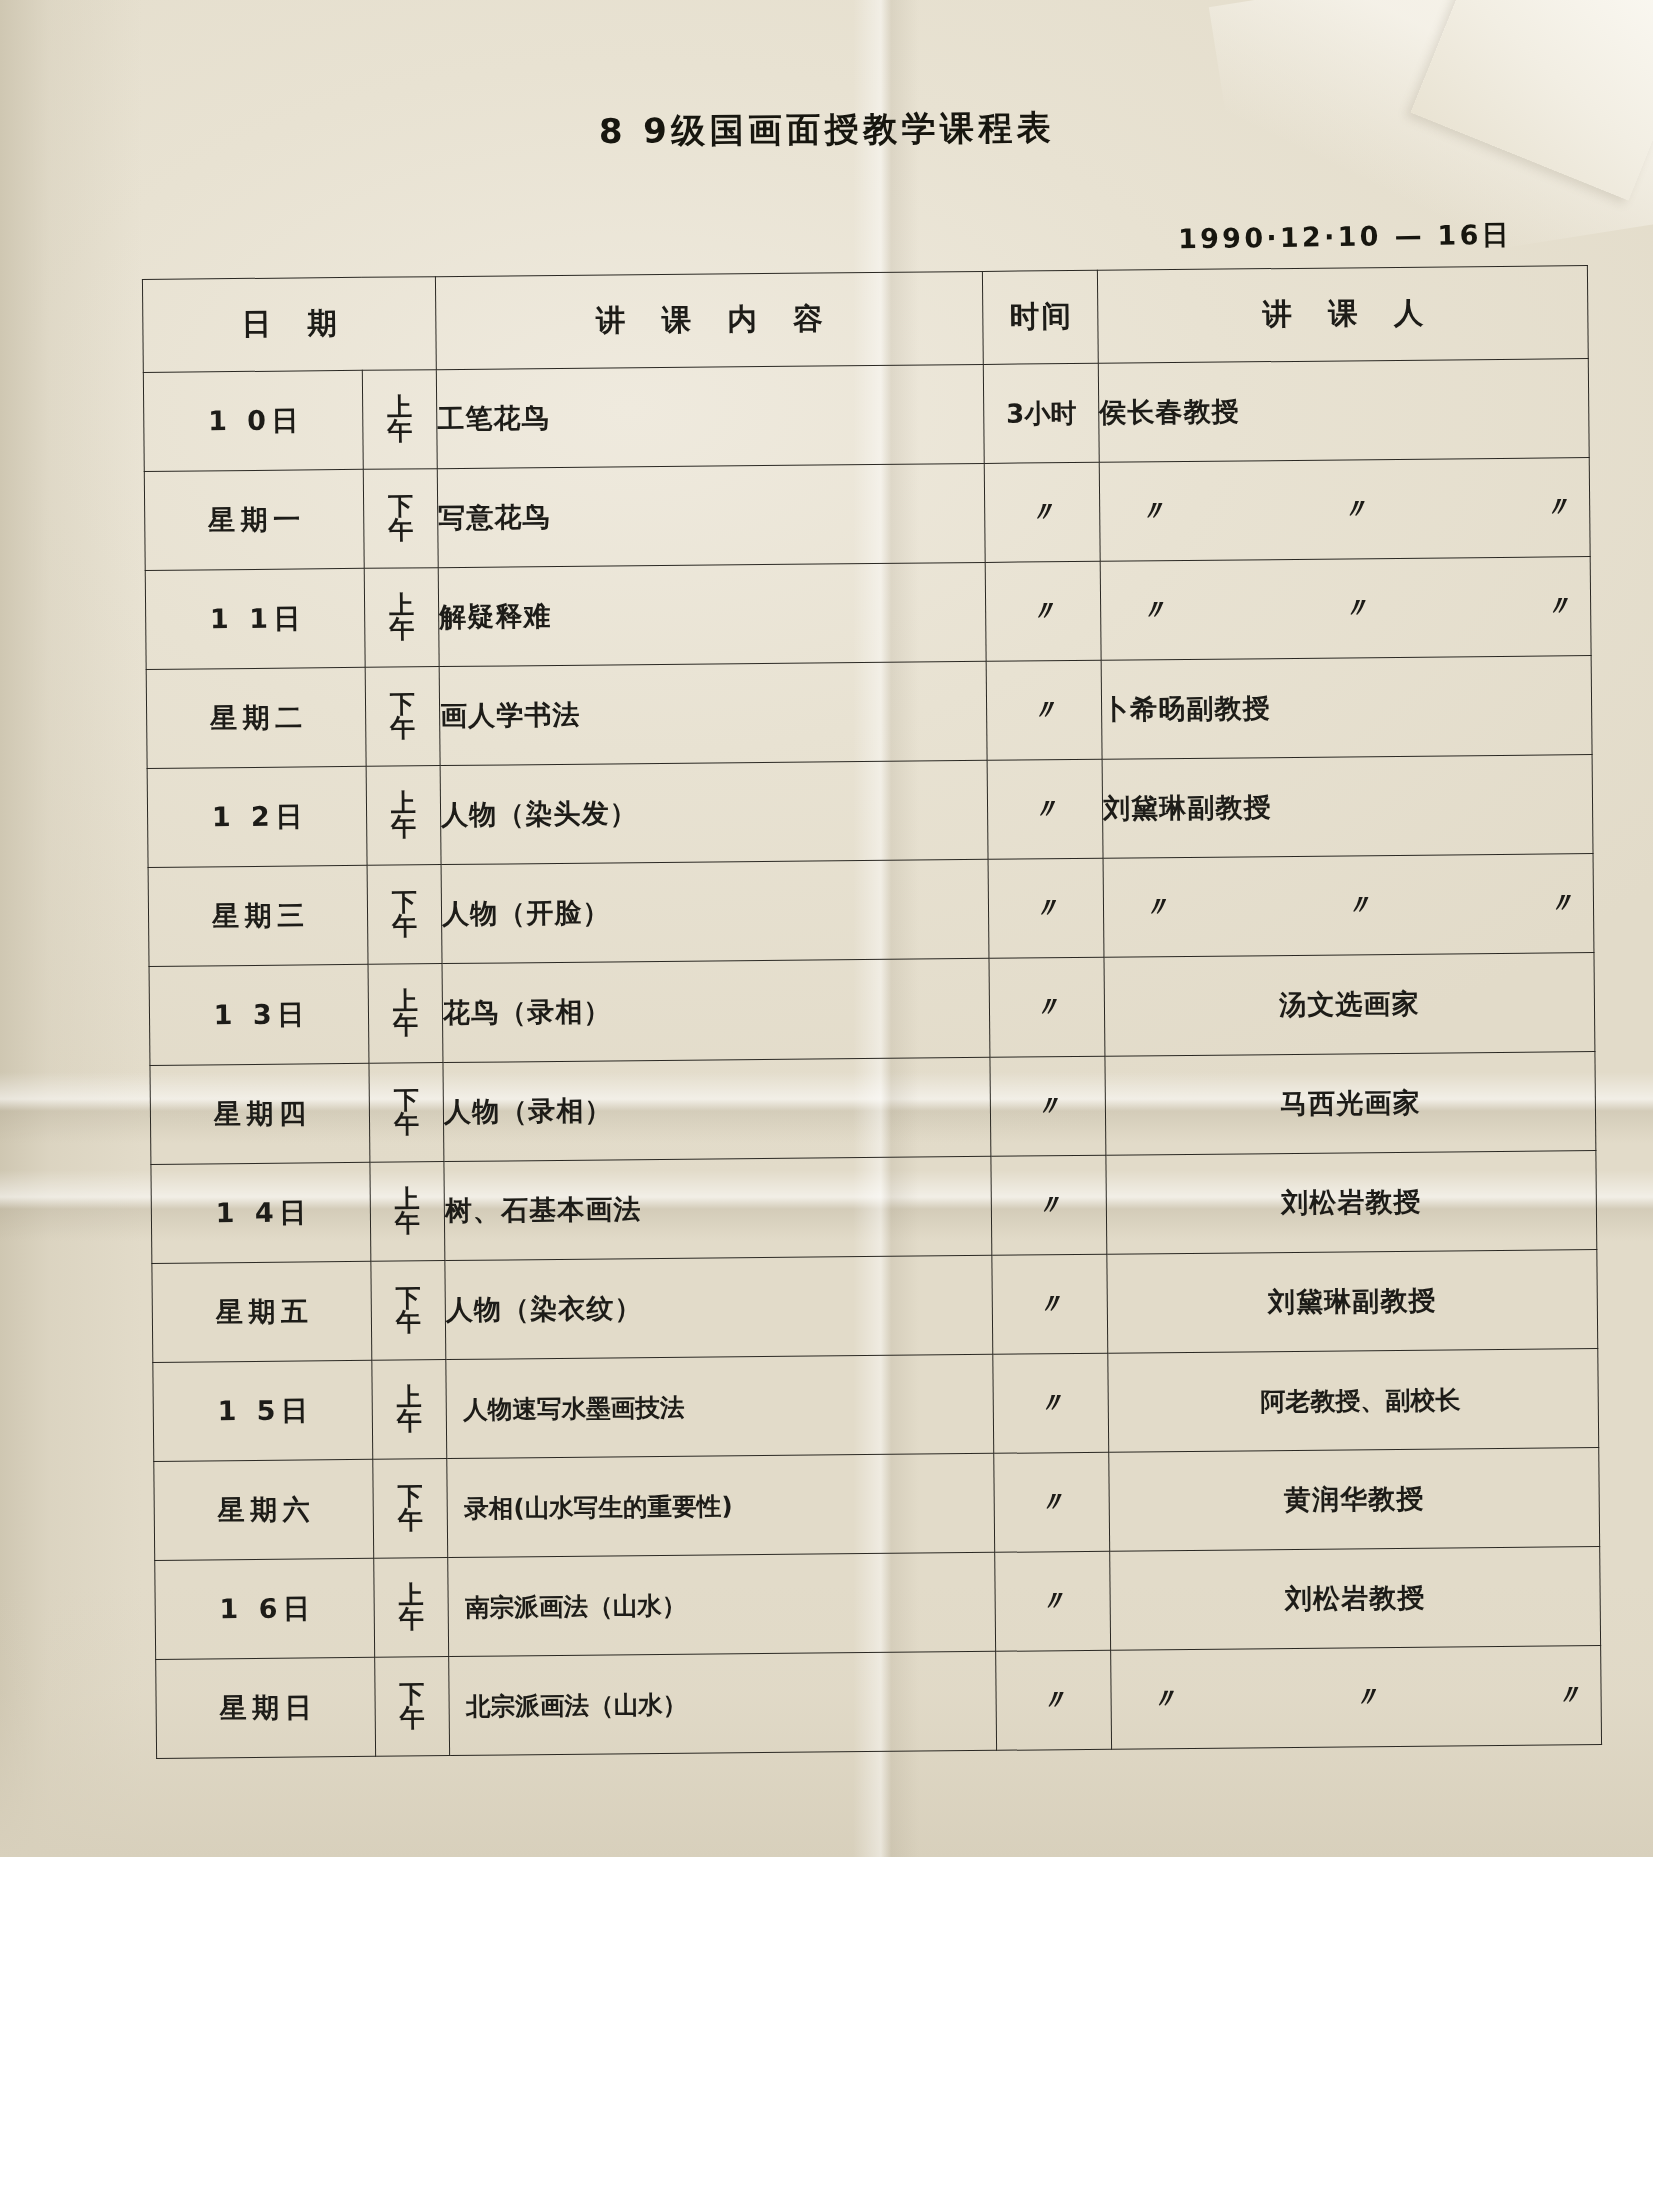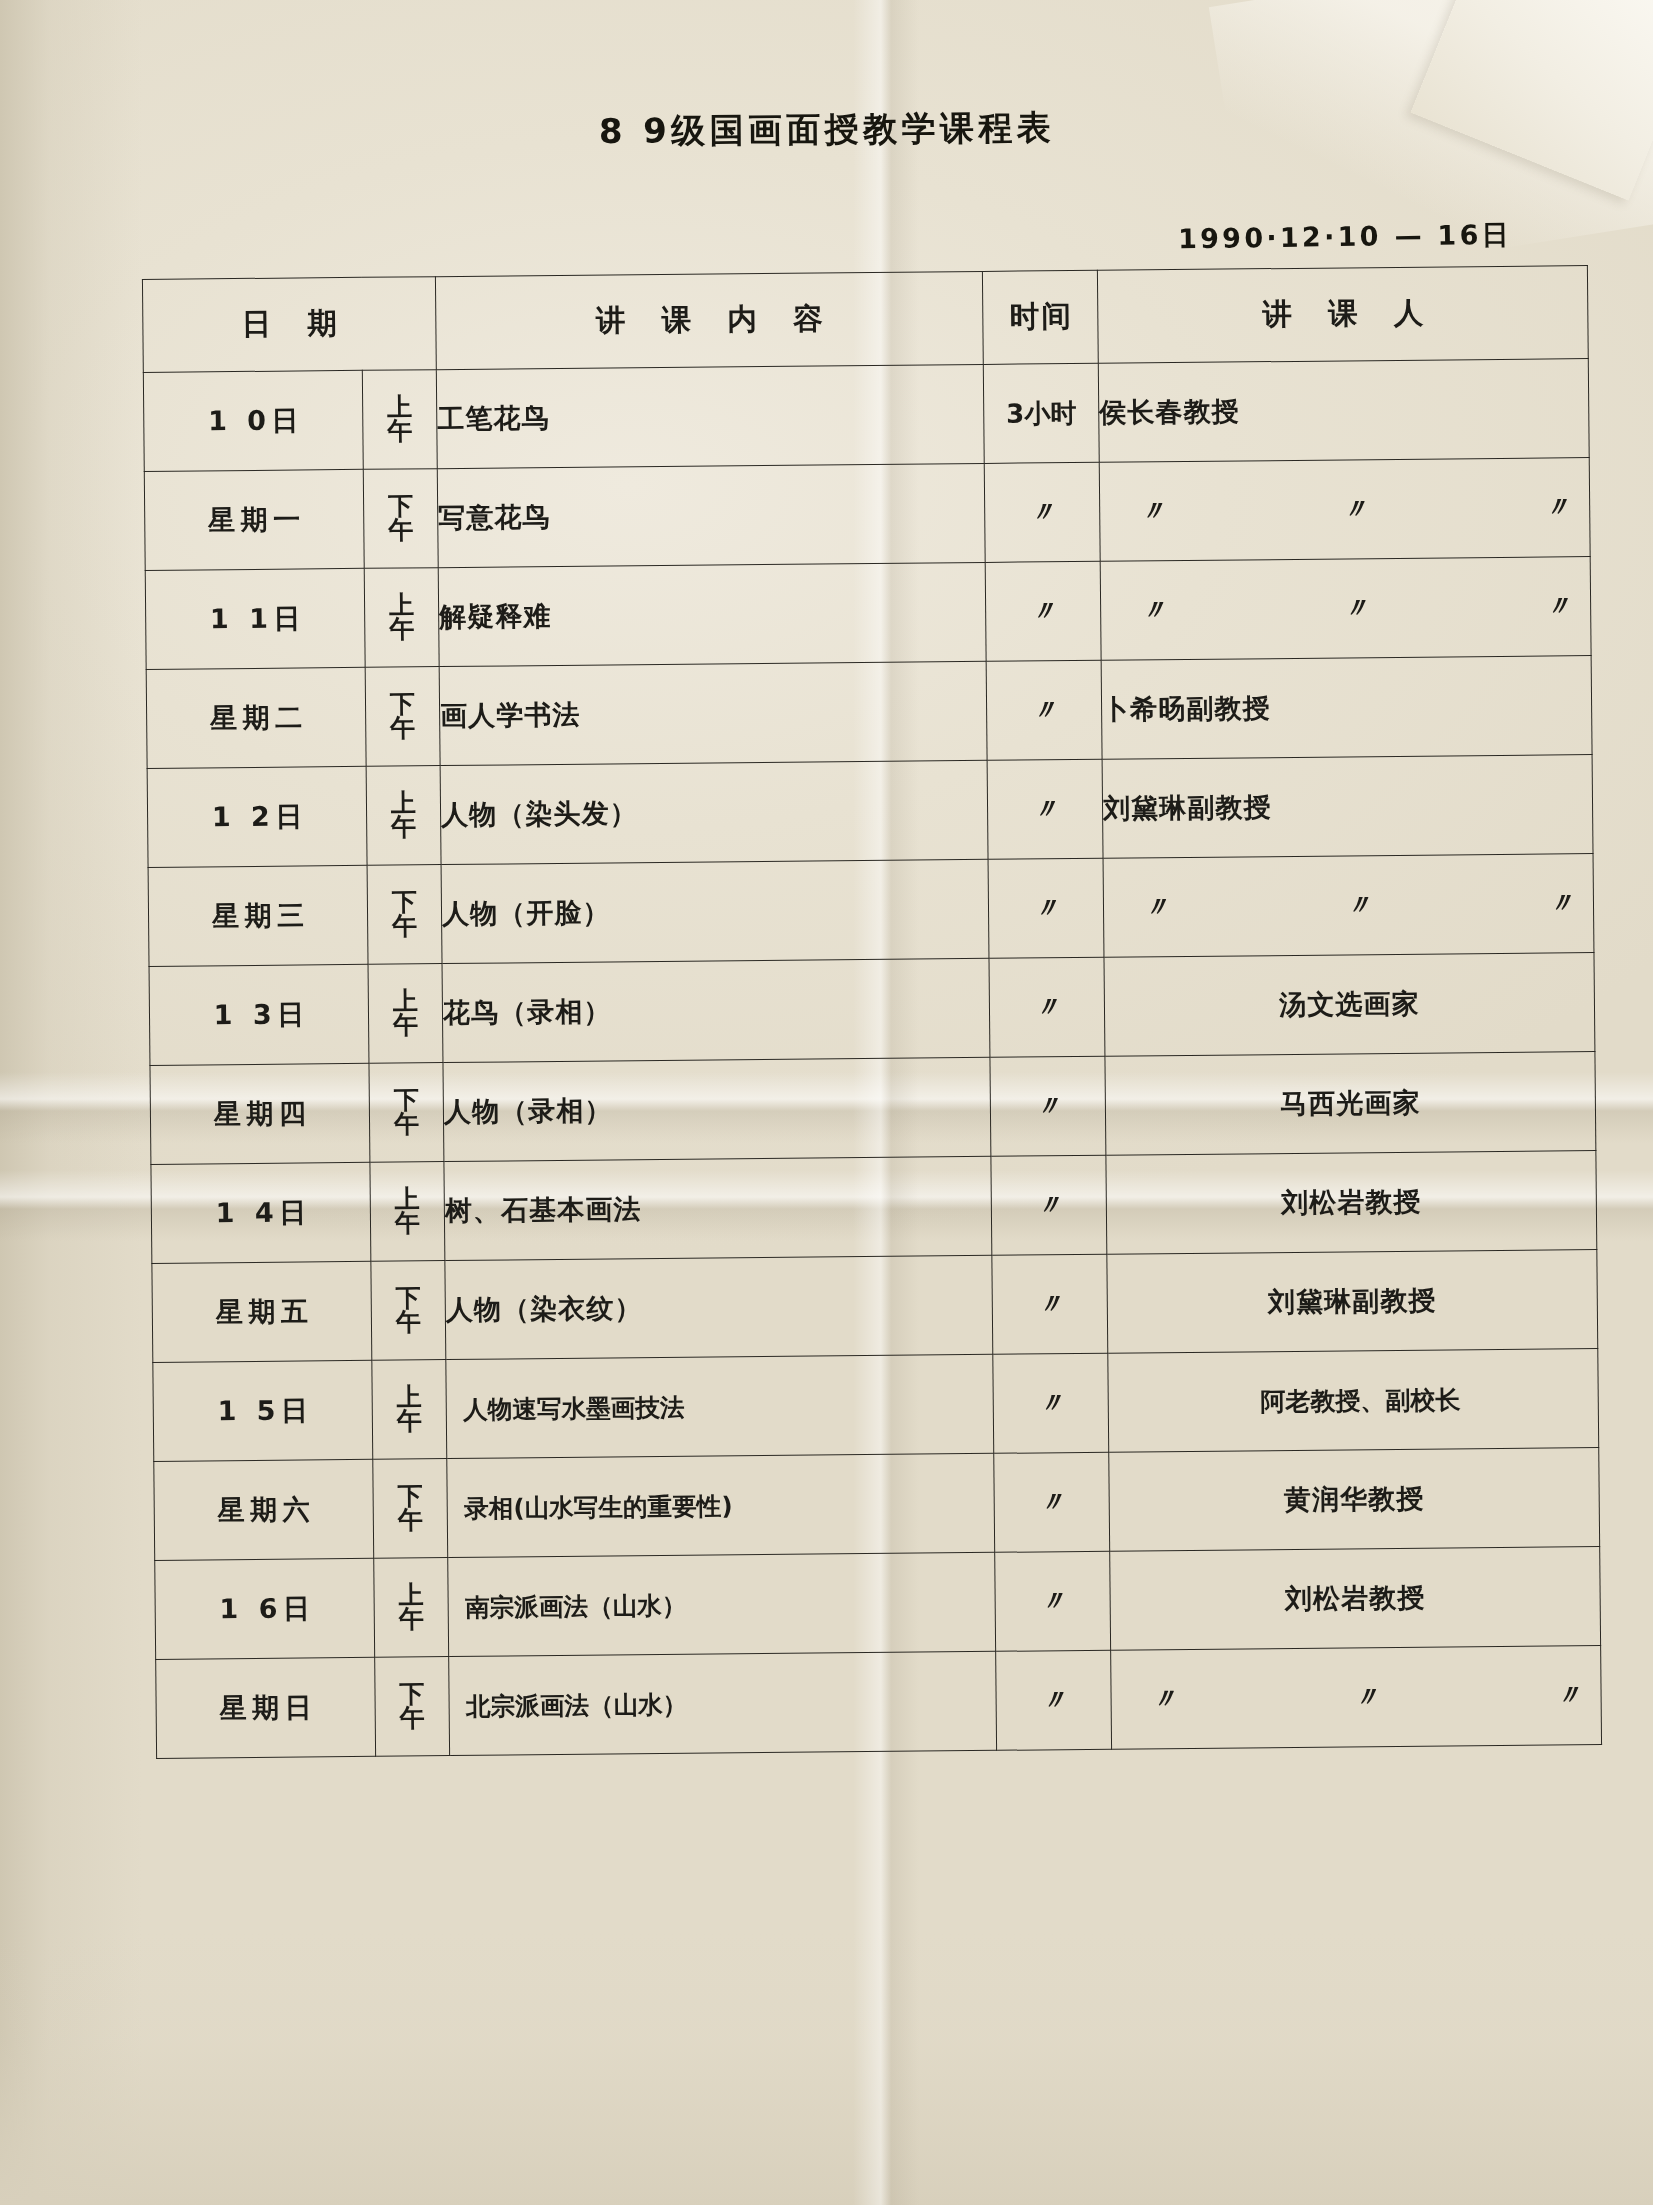--- a/index.html
+++ b/index.html
@@ -11,21 +11,21 @@
     width: 1654px;
     height: 2205px;
     overflow: hidden;
     font-family: "DejaVu Sans", sans-serif;
   }
 
   
   .paper {
     position: relative;
     width: 1654px;
-    height: 2205px;
+    height: 1857px;
     background:
       radial-gradient(ellipse 1313px 766px at 38% 22%, #efeade 0%, #e8e2d2 45%, #e2dbc9 100%),
       linear-gradient(180deg, #edE7da 0%, #e6dfce 50%, #e3dcc9 100%);
     overflow: hidden;
   }
   
   .stain {
     position: absolute;
     pointer-events: none;
   }

